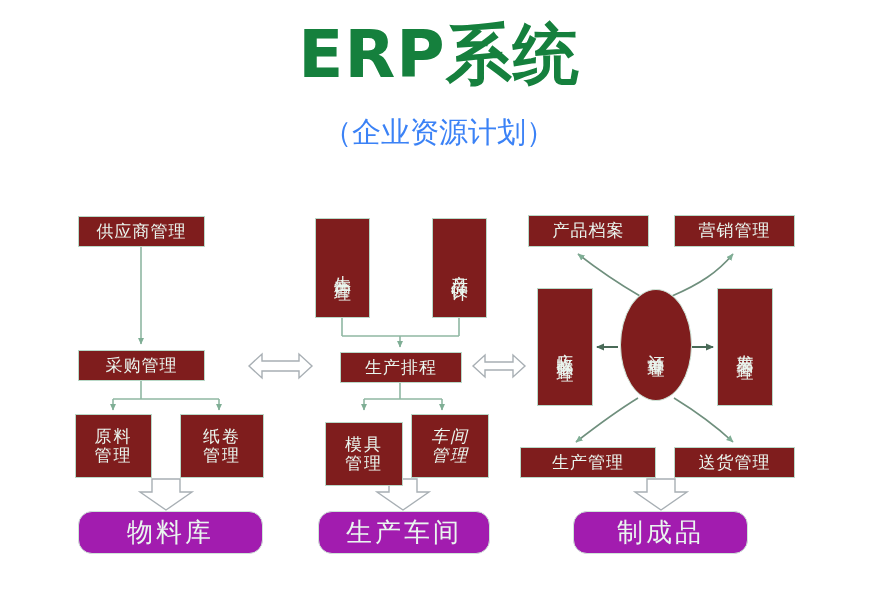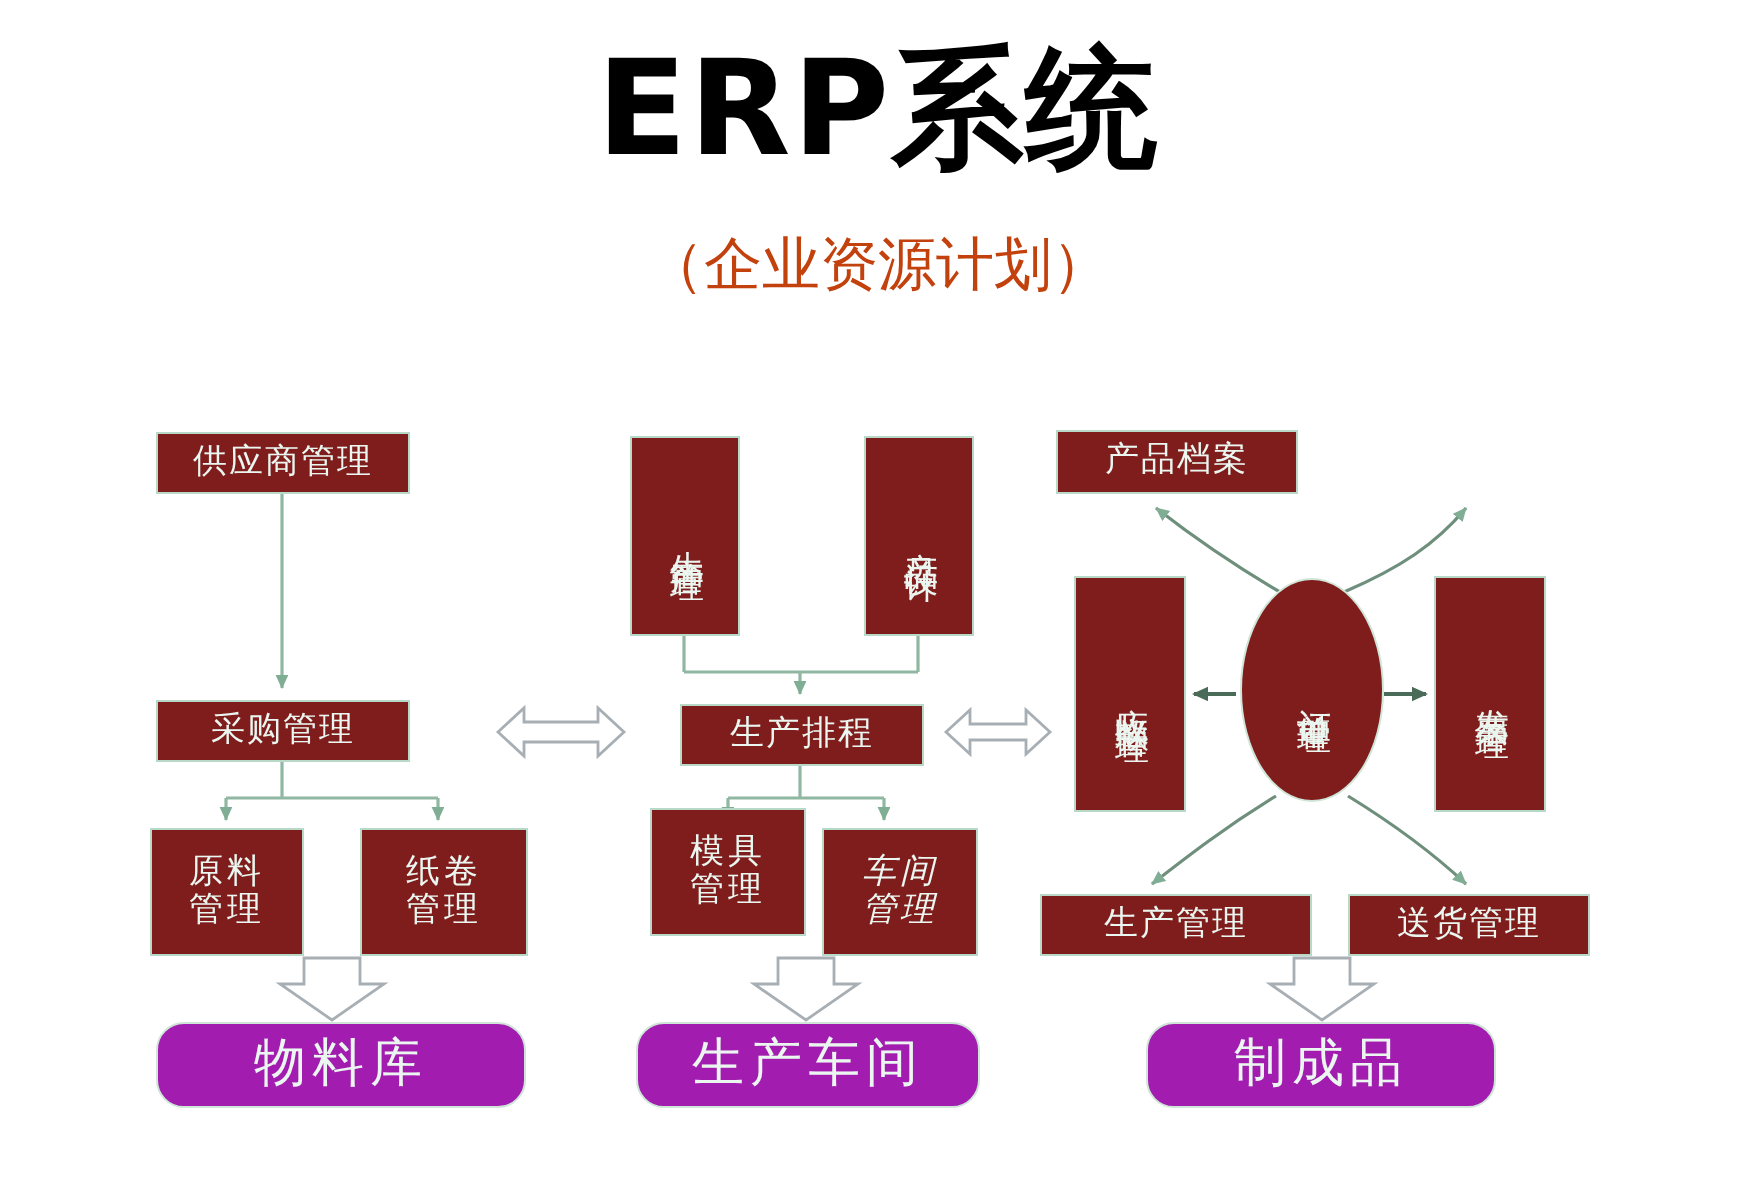--- a/index.html
+++ b/index.html
@@ -11,30 +11,30 @@
     position:relative;
   }
   #stage{position:absolute;left:0;top:0;width:878px;height:591px;}
 
   
   .title{
     position:absolute;left:0;top:22px;width:878px;
     text-align:center;
     font-size:66px;
     font-weight:bold;
-    color:#000000;
+    color:#15803d;
     letter-spacing:1px;
     line-height:1;
     white-space:nowrap;
   }
   .subtitle{
     position:absolute;left:0;top:118px;width:878px;
     text-align:center;
     font-size:29px;
-    color:#c2410c;
+    color:#3b82f6;
     line-height:1;
     white-space:nowrap;
   }
 
   
   .node{
     position:absolute;
     background:#7f1d1d;
     border:1px solid #b9d9c8;
     color:#eaf6ef;
@@ -175,30 +175,31 @@
 管理</div>
 
   <div class="node pill" style="left:78px;top:511px;width:185px;height:43px;">物料库</div>
 
   <div class="node vert" style="left:315px;top:218px;width:55px;height:100px;">生产管理</div>
 
   <div class="node vert" style="left:432px;top:218px;width:55px;height:100px;">产品设计</div>
 
   <div class="node" style="left:340px;top:352px;width:122px;height:31px;">生产排程</div>
 
-  <div class="node twoline" style="left:325px;top:404px;width:78px;height:64px;">模具
+  <div class="node twoline" style="left:325px;top:422px;width:78px;height:64px;">模具
 管理</div>
 
   <div class="node twoline" style="left:411px;top:414px;width:78px;height:64px;font-style:italic;">车间
 管理</div>
 
   <div class="node pill" style="left:318px;top:511px;width:172px;height:43px;">生产车间</div>
 
   <div class="node" style="left:528px;top:215px;width:121px;height:32px;">产品档案</div>
 
+  <div class="node" style="left:674px;top:215px;width:121px;height:32px;">营销管理</div>
 
   <div class="node vert" style="left:537px;top:288px;width:56px;height:118px;">应收款管理</div>
 
   <div class="node ellipse" style="left:620px;top:289px;width:72px;height:112px;">订单管理</div>
 
   <div class="node vert" style="left:717px;top:288px;width:56px;height:118px;">发票管理</div>
 
   <div class="node" style="left:520px;top:447px;width:136px;height:31px;">生产管理</div>
 
   <div class="node" style="left:674px;top:447px;width:121px;height:31px;">送货管理</div>

